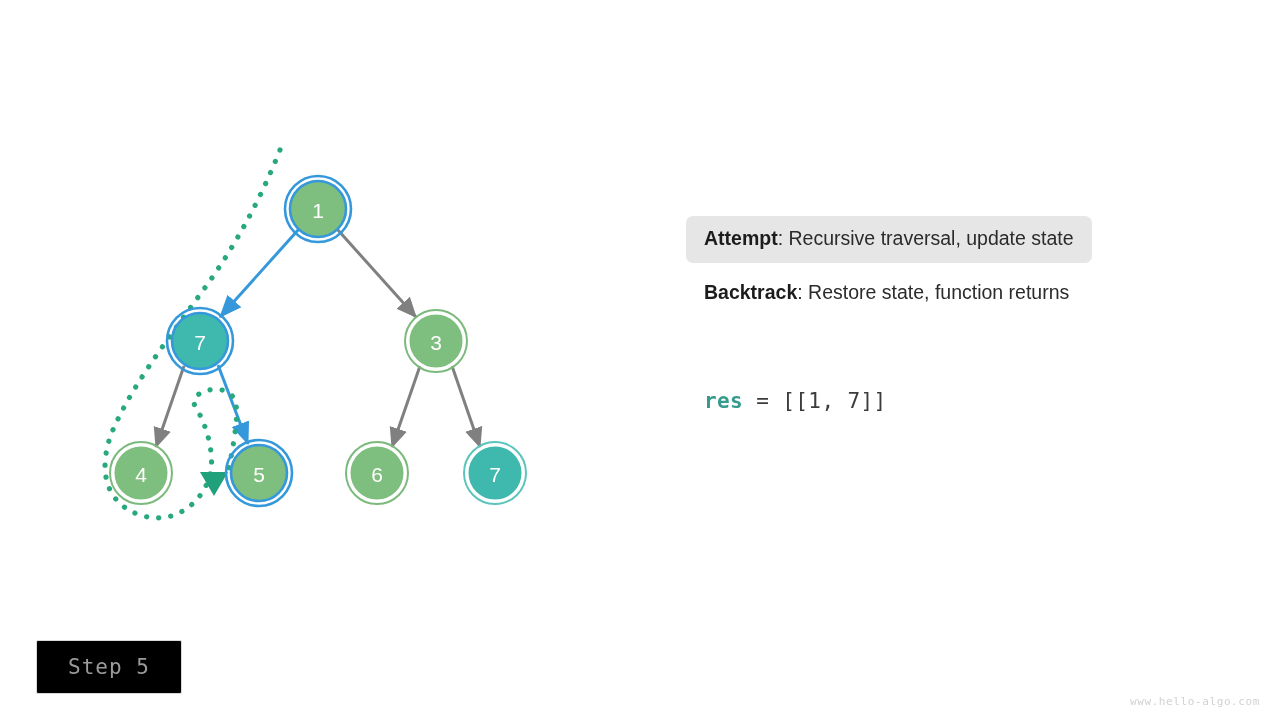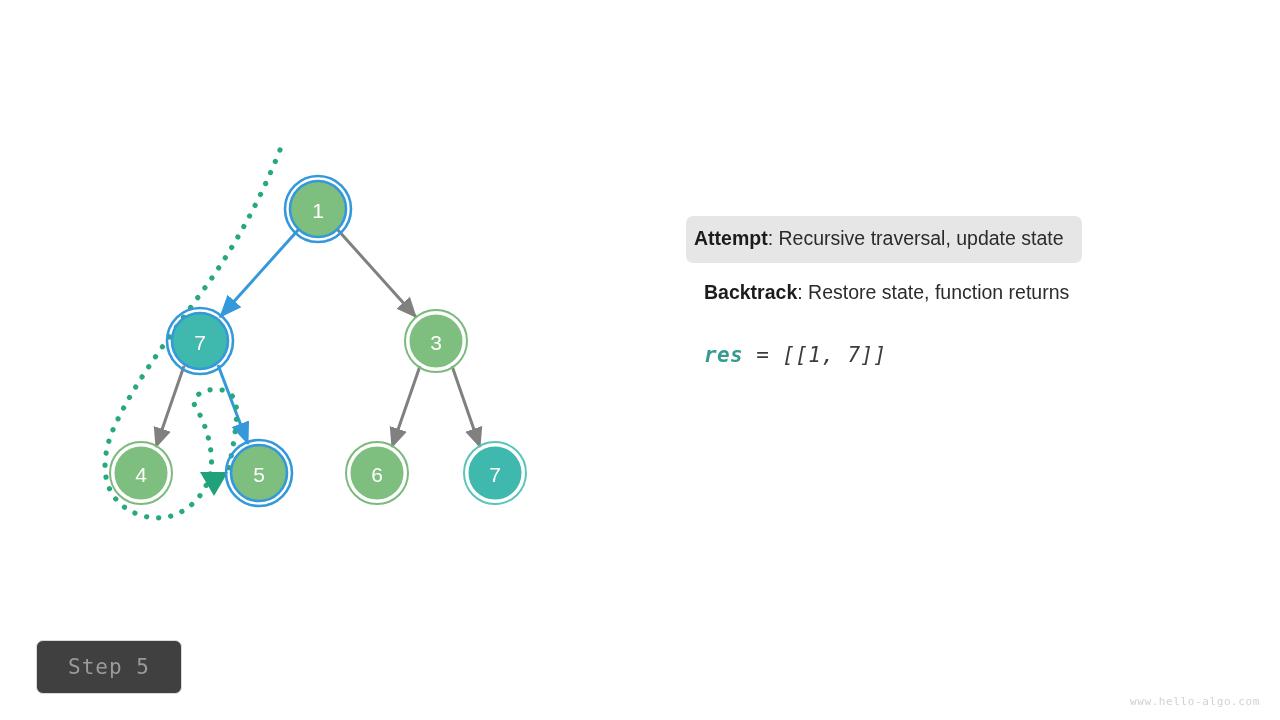--- a/index.html
+++ b/index.html
@@ -47,53 +47,53 @@
   .phase-row {
     font-size: 19.5px;
     color: #2b2b2b;
     line-height: 1.0;
     white-space: nowrap;
   }
   .phase-row .phase-name { font-weight: bold; color: #1c1c1c; }
   .phase-row.active {
     background: #e6e6e6;
     border-radius: 7px;
-    padding: 13px 18px 14px 8px;
+    padding: 13px 18px 14px 18px;
     display: inline-block;
   }
   .phase-row.idle {
     padding: 0 18px;
     margin-top: 20px;
     display: inline-block;
   }
 
   .code-line {
     font-family: "DejaVu Sans Mono", monospace;
     font-size: 21px;
     color: #3c3c3c;
     white-space: pre;
     padding-left: 18px;
     letter-spacing: 0.4px;
   }
   .code-line.path-line { margin-top: 22px; }
-  .code-line.res-line  { margin-top: 40px; font-style: italic; }
+  .code-line.res-line  { margin-top: 86px; }
   .var-path { color: #1f8ac9; font-weight: bold; }
   .var-res  { color: #369b8e; font-weight: bold; }
 
   
   #step-badge {
     position: absolute;
     left: 36px;
     top: 640px;
     width: 146px;
     height: 54px;
     box-sizing: border-box;
     border: 1px solid #d9d9d9;
-    border-radius: 7px;
-    background: #404040;
+    border-radius: 2px;
+    background: #000000;
     display: flex;
     align-items: center;
     justify-content: center;
   }
   #step-badge .step-text {
     font-family: "DejaVu Sans Mono", monospace;
     font-size: 21px;
     color: #9a9a9a;
     letter-spacing: 1px;
   }

